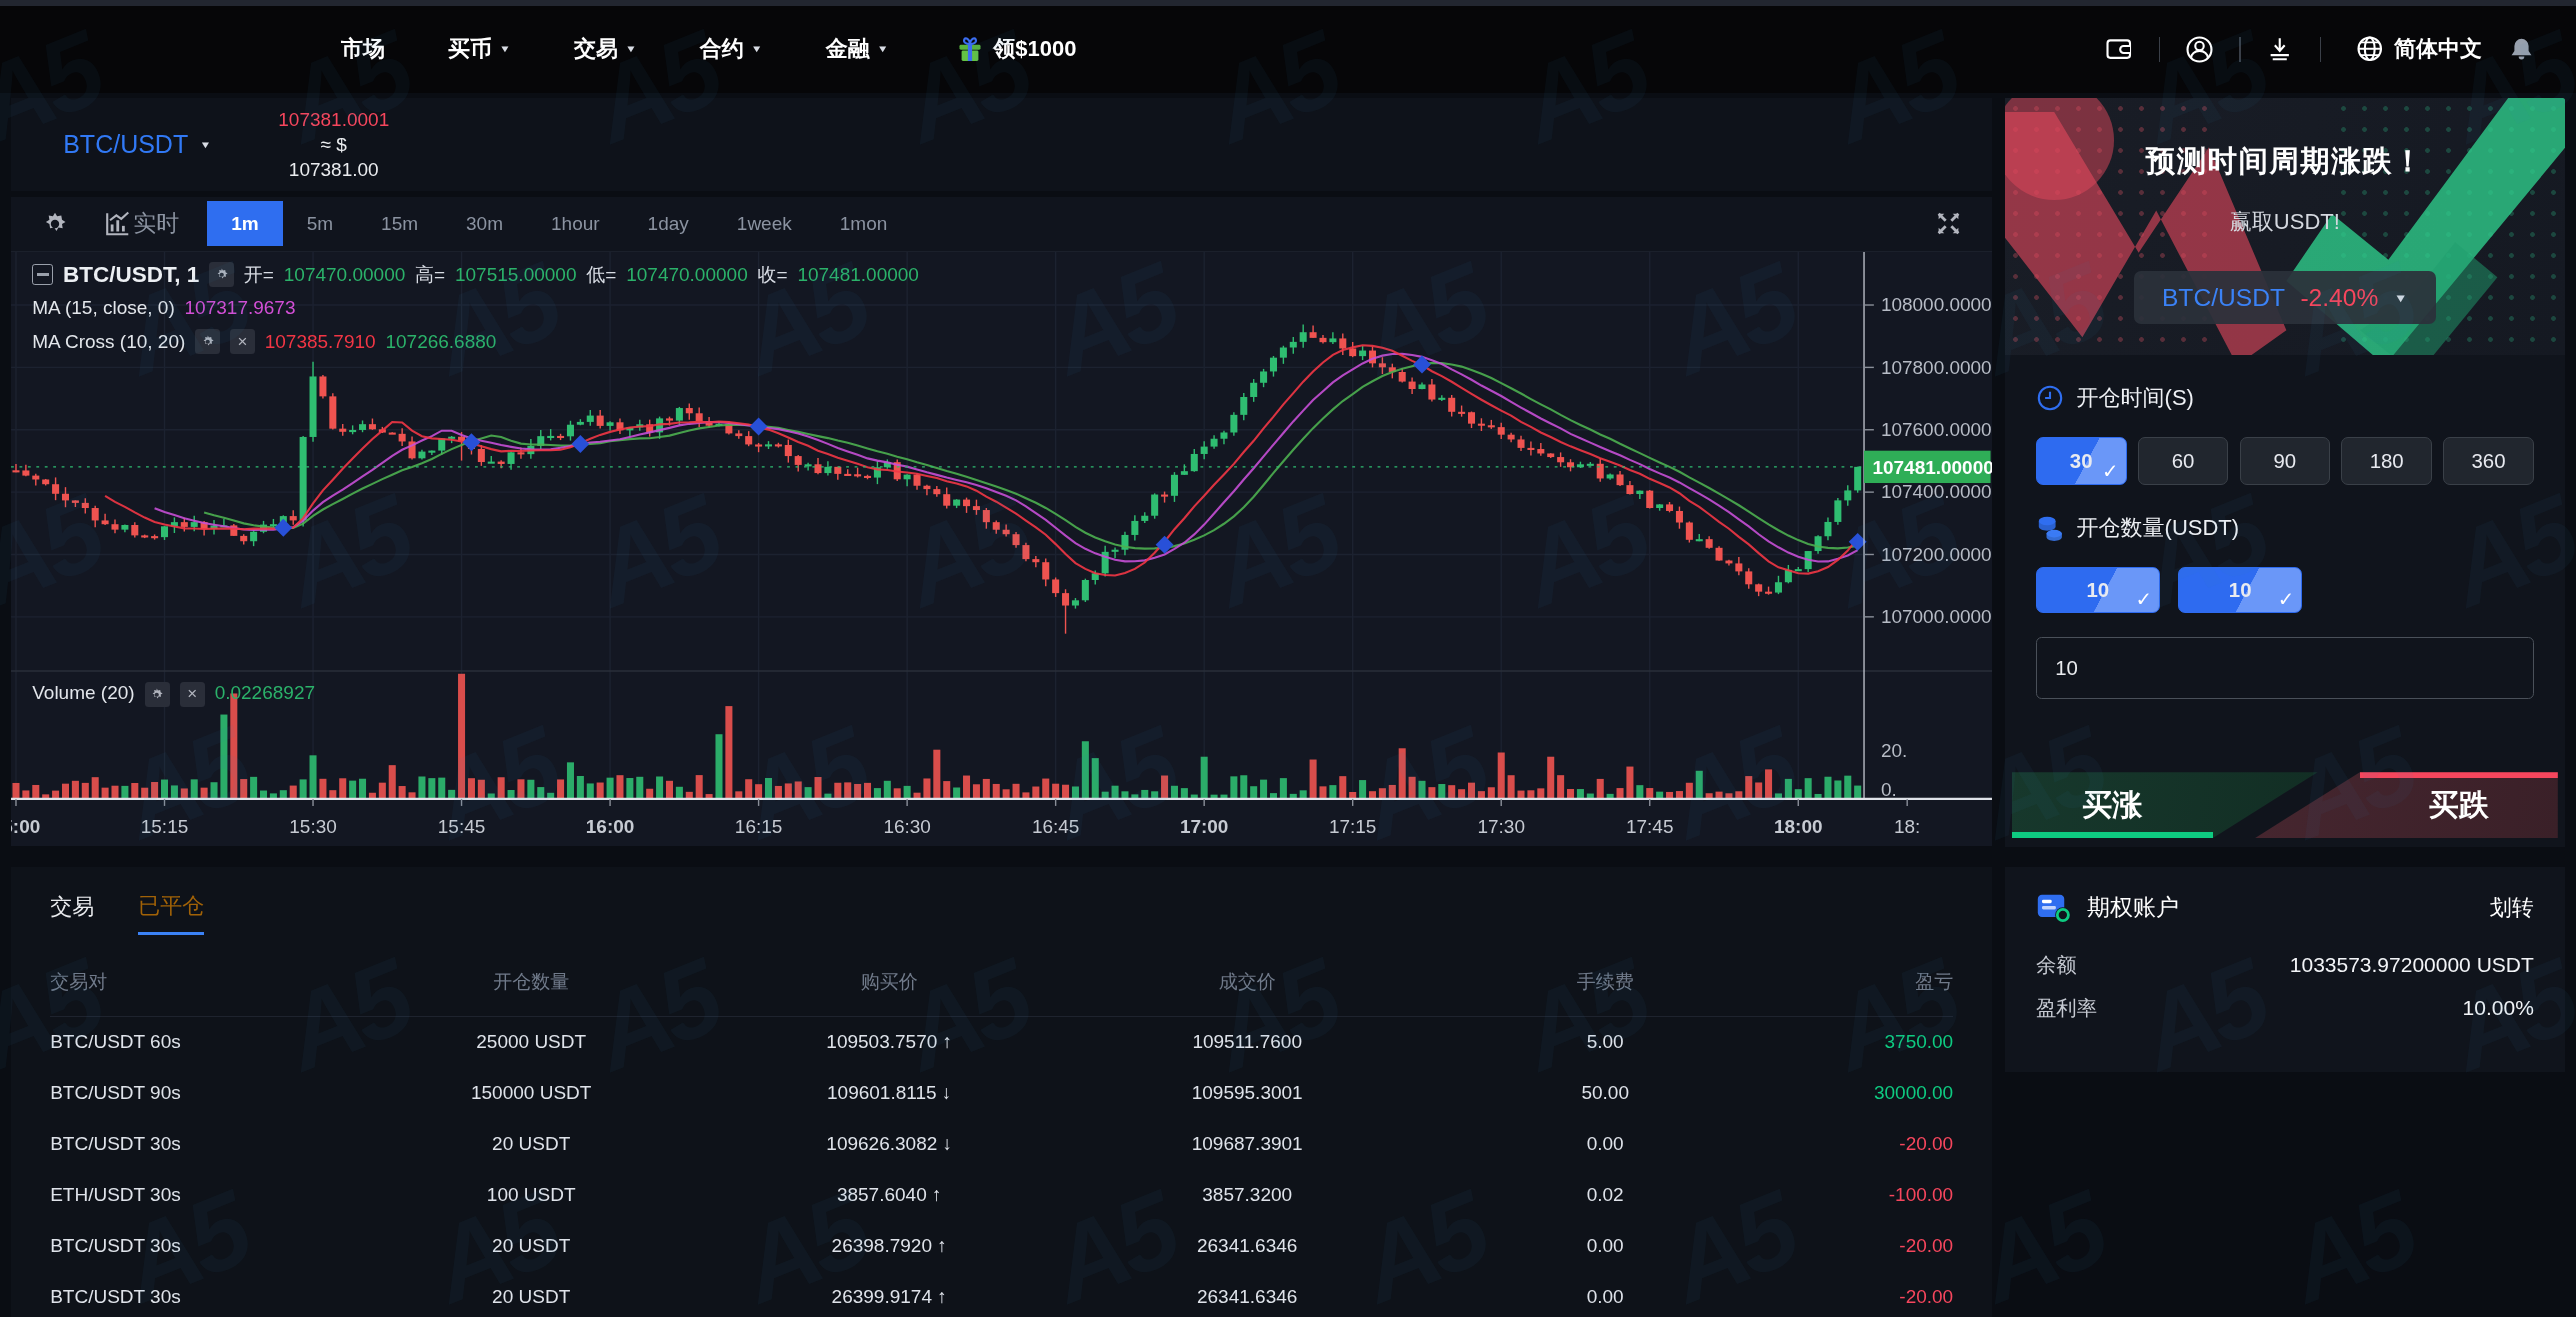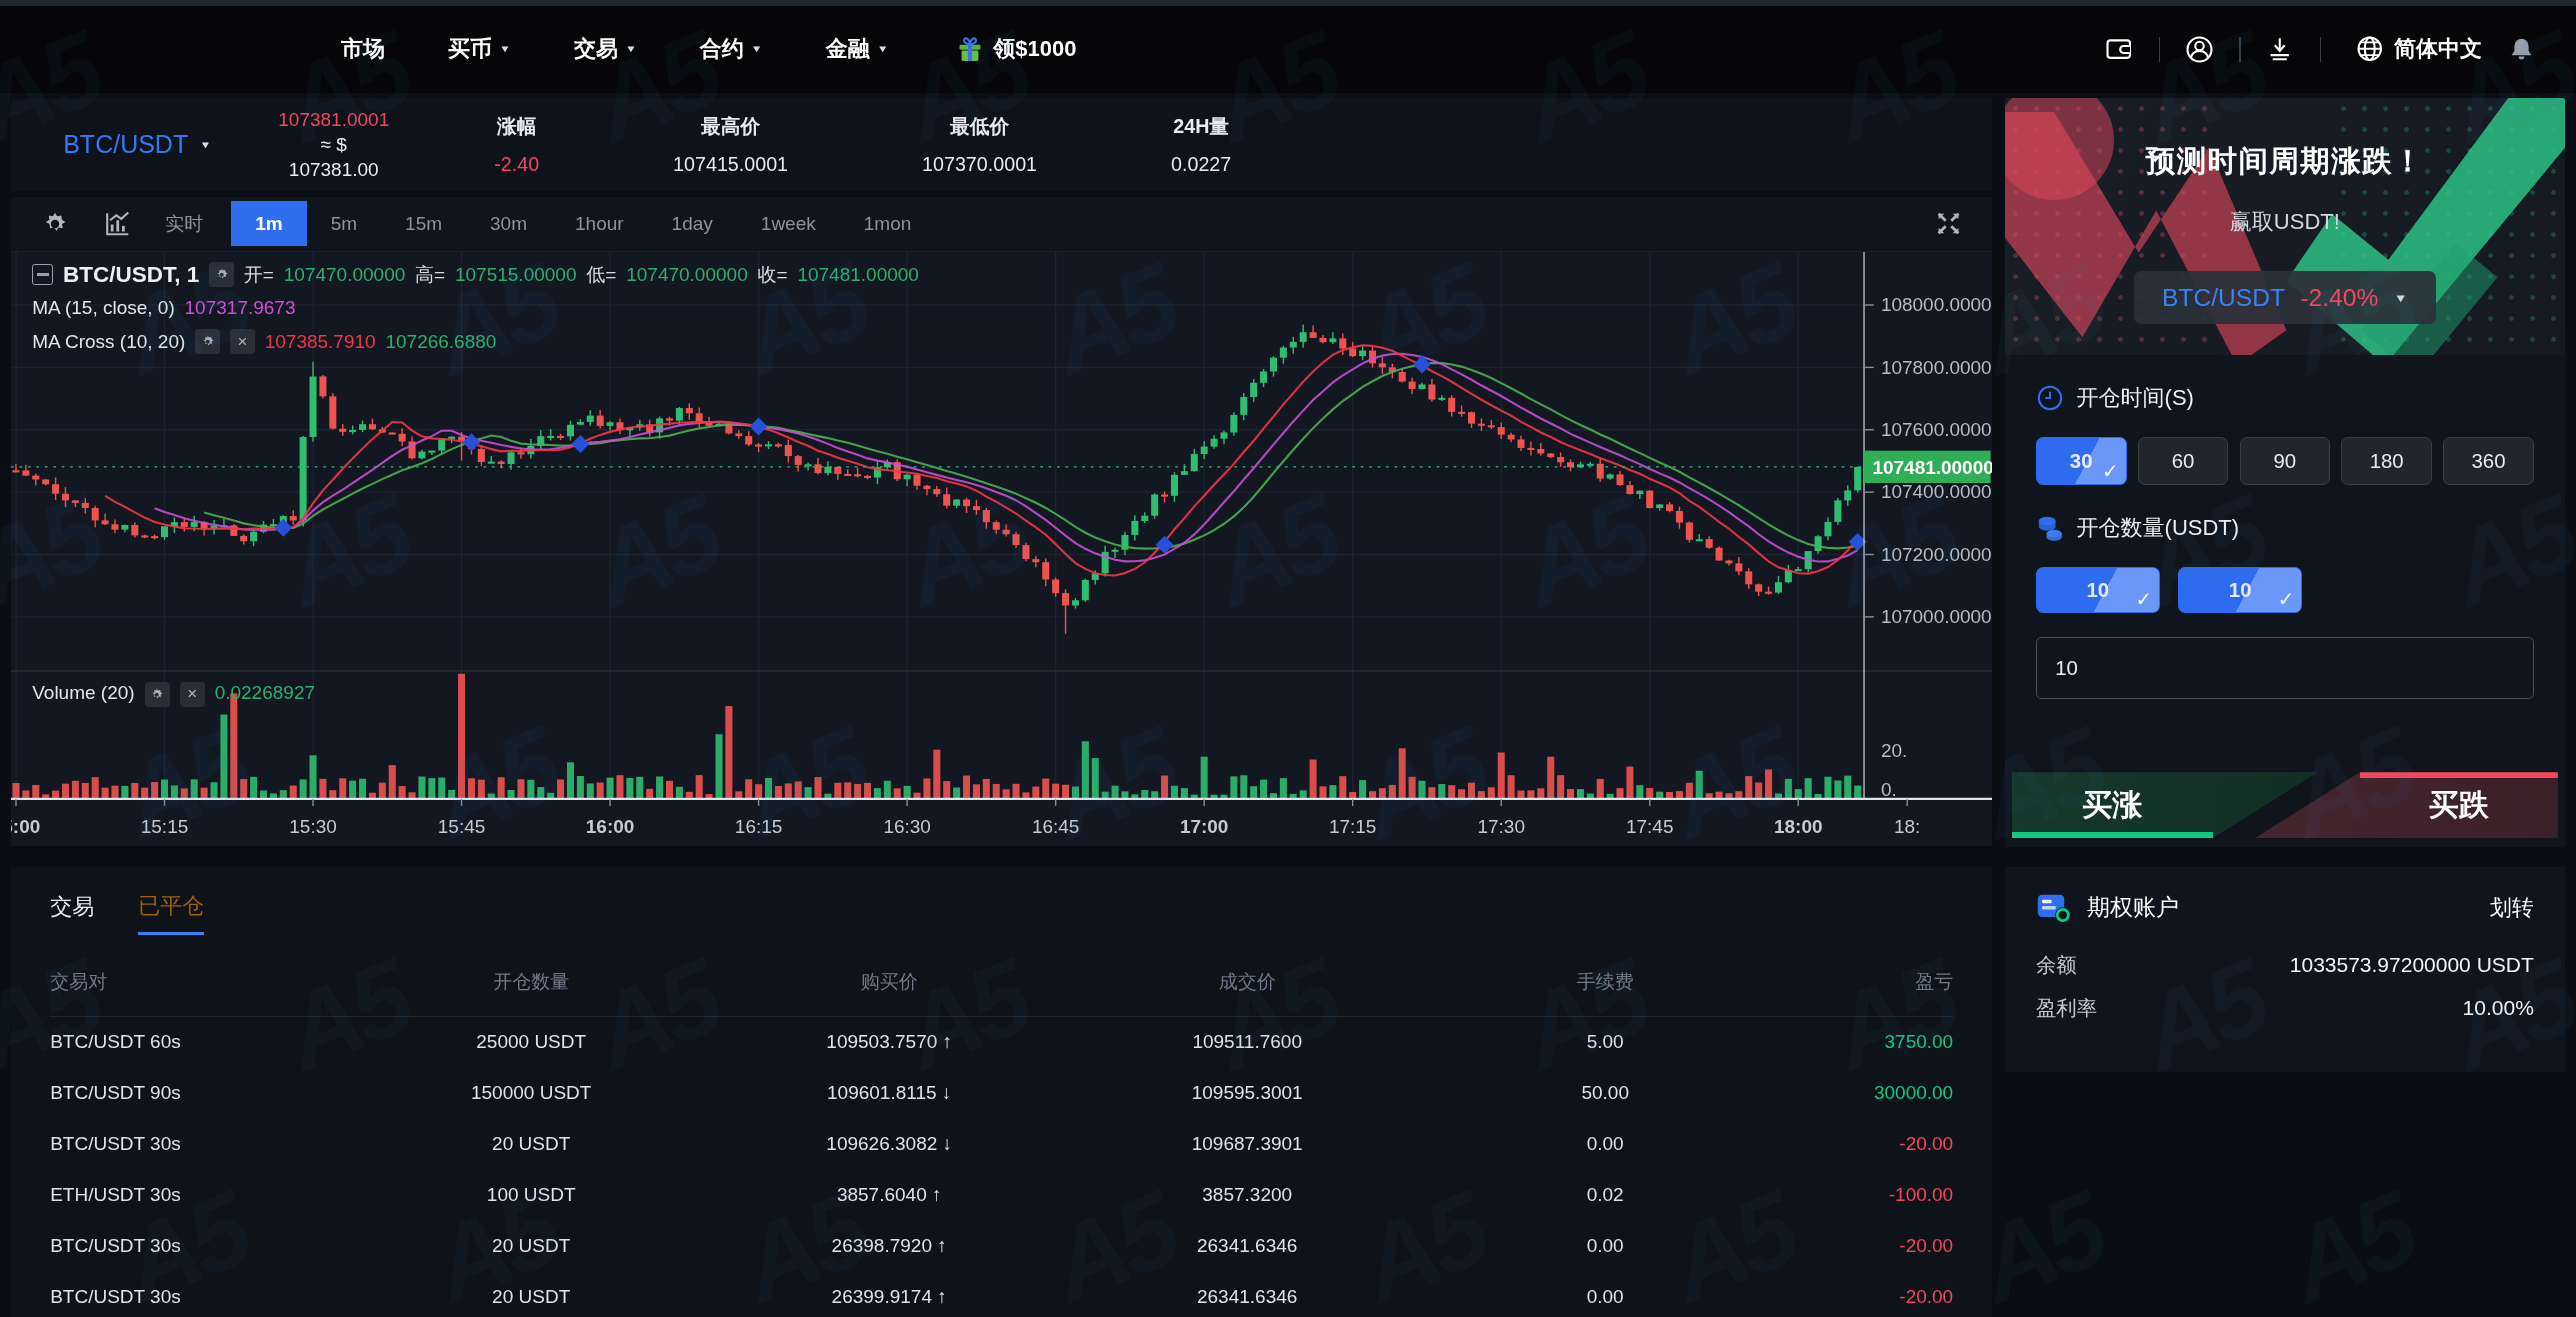--- a/index.html
+++ b/index.html
@@ -37,21 +37,21 @@
   .symbol-stats { display:flex; margin-left:105px; gap:134px; }
   .stat { display:flex; flex-direction:column; align-items:center; gap:12.7px; }
   .stat .sl { font-size:19.7px; color:#e8eaf0; font-weight:bold; }
   .stat .sv { font-size:19.7px; color:#e8eaf0; }
   .stat .sv.red { color:#f6465d; }
 
   
   .chart-panel { margin-top:5.6px; background:#131722; }
   .chart-toolbar { height:55px; background:#10141d; border-bottom:1.4px solid #1b202b; display:flex; align-items:center; padding:0 28px; }
   .tool-ic { width:31px; height:31px; display:flex; align-items:center; justify-content:center; cursor:pointer; }
-  .tb-realtime { font-size:19px; color:#8b93a1; margin-left:32px; cursor:pointer; }
+  .tb-realtime { font-size:23px; color:#8b93a1; cursor:pointer; }
   .tf-row { display:flex; align-items:center; margin-left:28px; gap:0; }
   .tf { font-size:19px; color:#8b93a1; padding:16px 24px; height:45px; display:flex; align-items:center; justify-content:center; cursor:pointer; }
   .tf.active { background:#2f6ef0; color:#ffffff; font-weight:bold; min-width:67px; }
   .tb-full { margin-left:auto; cursor:pointer; }
   .chart-wrap { position:relative; height:594px; }
   .legend { position:absolute; left:21px; top:9.8px; z-index:3; }
   .lg-row { display:flex; align-items:center; gap:9.8px; margin-bottom:9.8px; }
   .lg-title { font-size:22.5px; font-weight:bold; color:#eceff3; }
   .lg-l { font-size:19px; color:#d8dce4; }
   .lg-v { font-size:19px; color:#2bb26a; }
@@ -208,38 +208,20 @@
       <div class="symbol-bar">
         <div class="pair-select">
           <span class="pair">BTC/USDT</span>
           <span class="caret">▼</span>
         </div>
         <div class="price-stack">
           <div class="p1">107381.0001</div>
           <div class="p2">≈ $</div>
           <div class="p3">107381.00</div>
         </div>
-        <div class="symbol-stats">
-            <div class="stat">
-              <span class="sl">涨幅</span>
-              <span class="sv red">-2.40</span>
-            </div>
-            <div class="stat">
-              <span class="sl">最高价</span>
-              <span class="sv">107415.0001</span>
-            </div>
-            <div class="stat">
-              <span class="sl">最低价</span>
-              <span class="sv">107370.0001</span>
-            </div>
-            <div class="stat">
-              <span class="sl">24H量</span>
-              <span class="sv">0.0227</span>
-            </div>
-          </div>
       </div>
 
       <div class="chart-panel">
         <div class="chart-toolbar">
           <span class="tool-ic">
             <svg width="28" height="28" viewBox="0 0 40 40">
                 <path d="M20 4 l3 5 6-1 1 6 5 3-5 3 1 6-6-1-3 5-3-5-6 1-1-6-5-3 5-3-1-6 6 1 Z" fill="#b2b5be"></path>
                 <circle cx="20" cy="20" r="6" fill="#10141d"></circle>
               </svg>
           </span>

